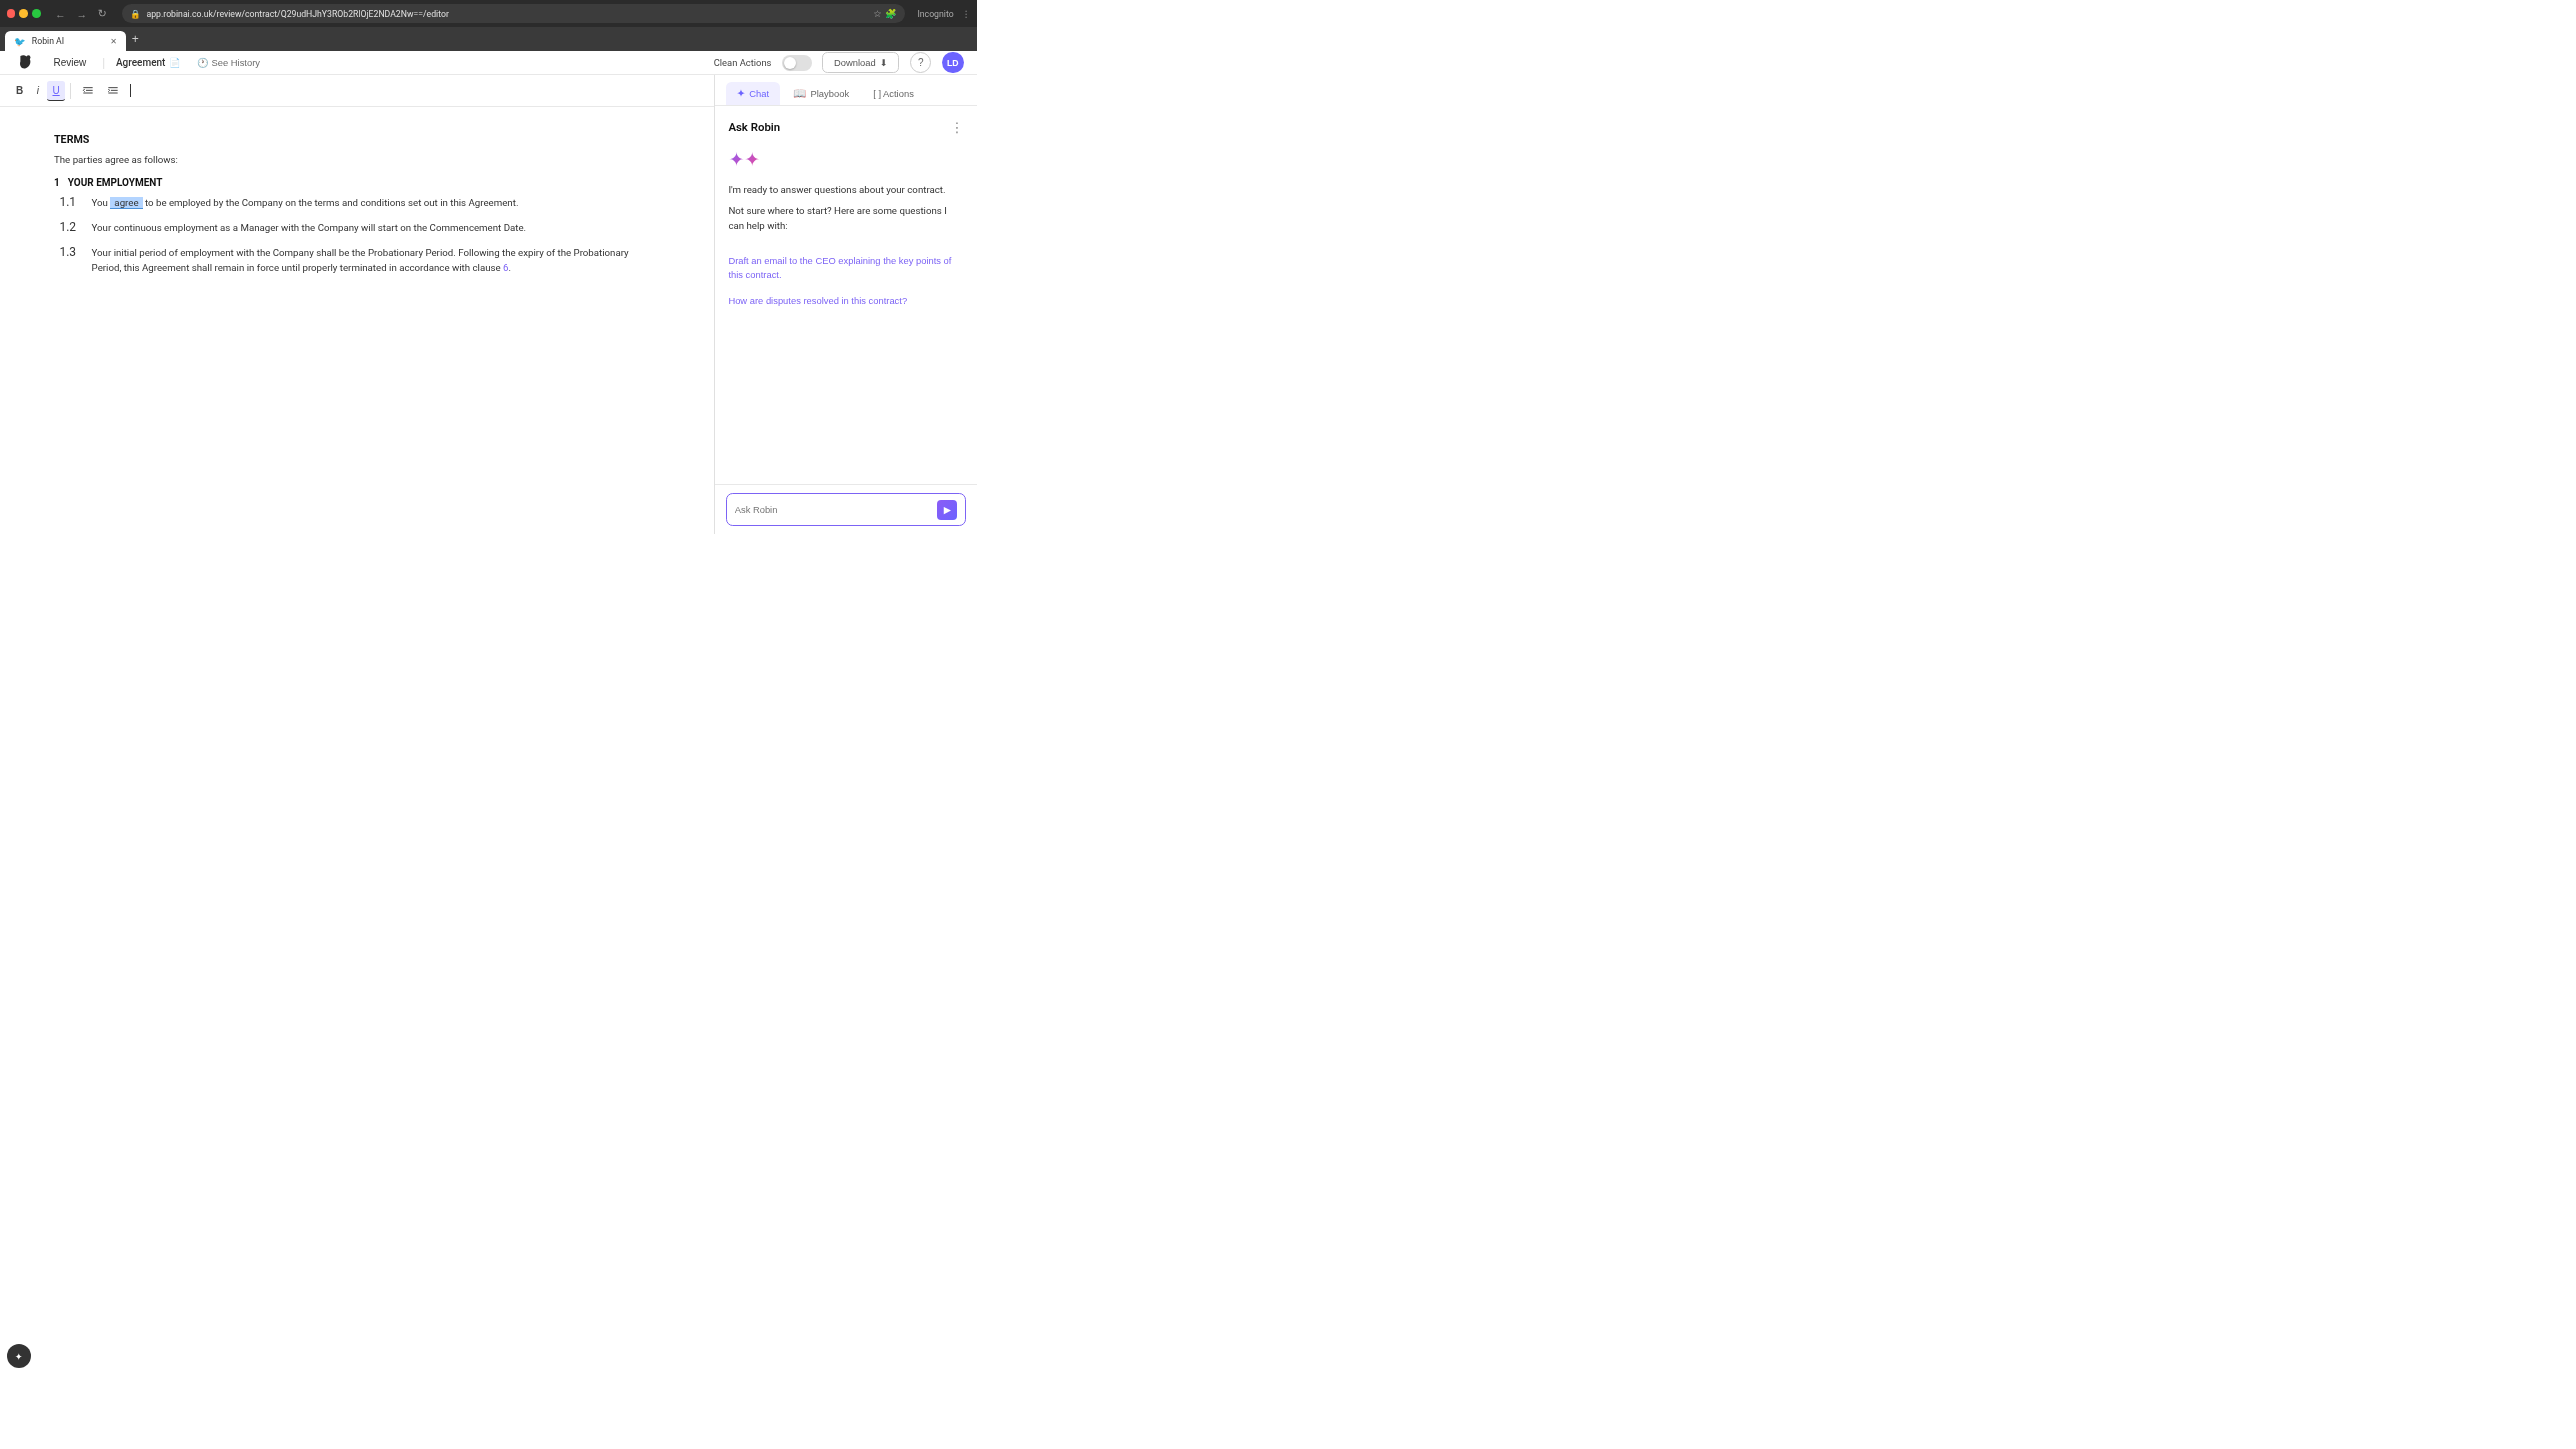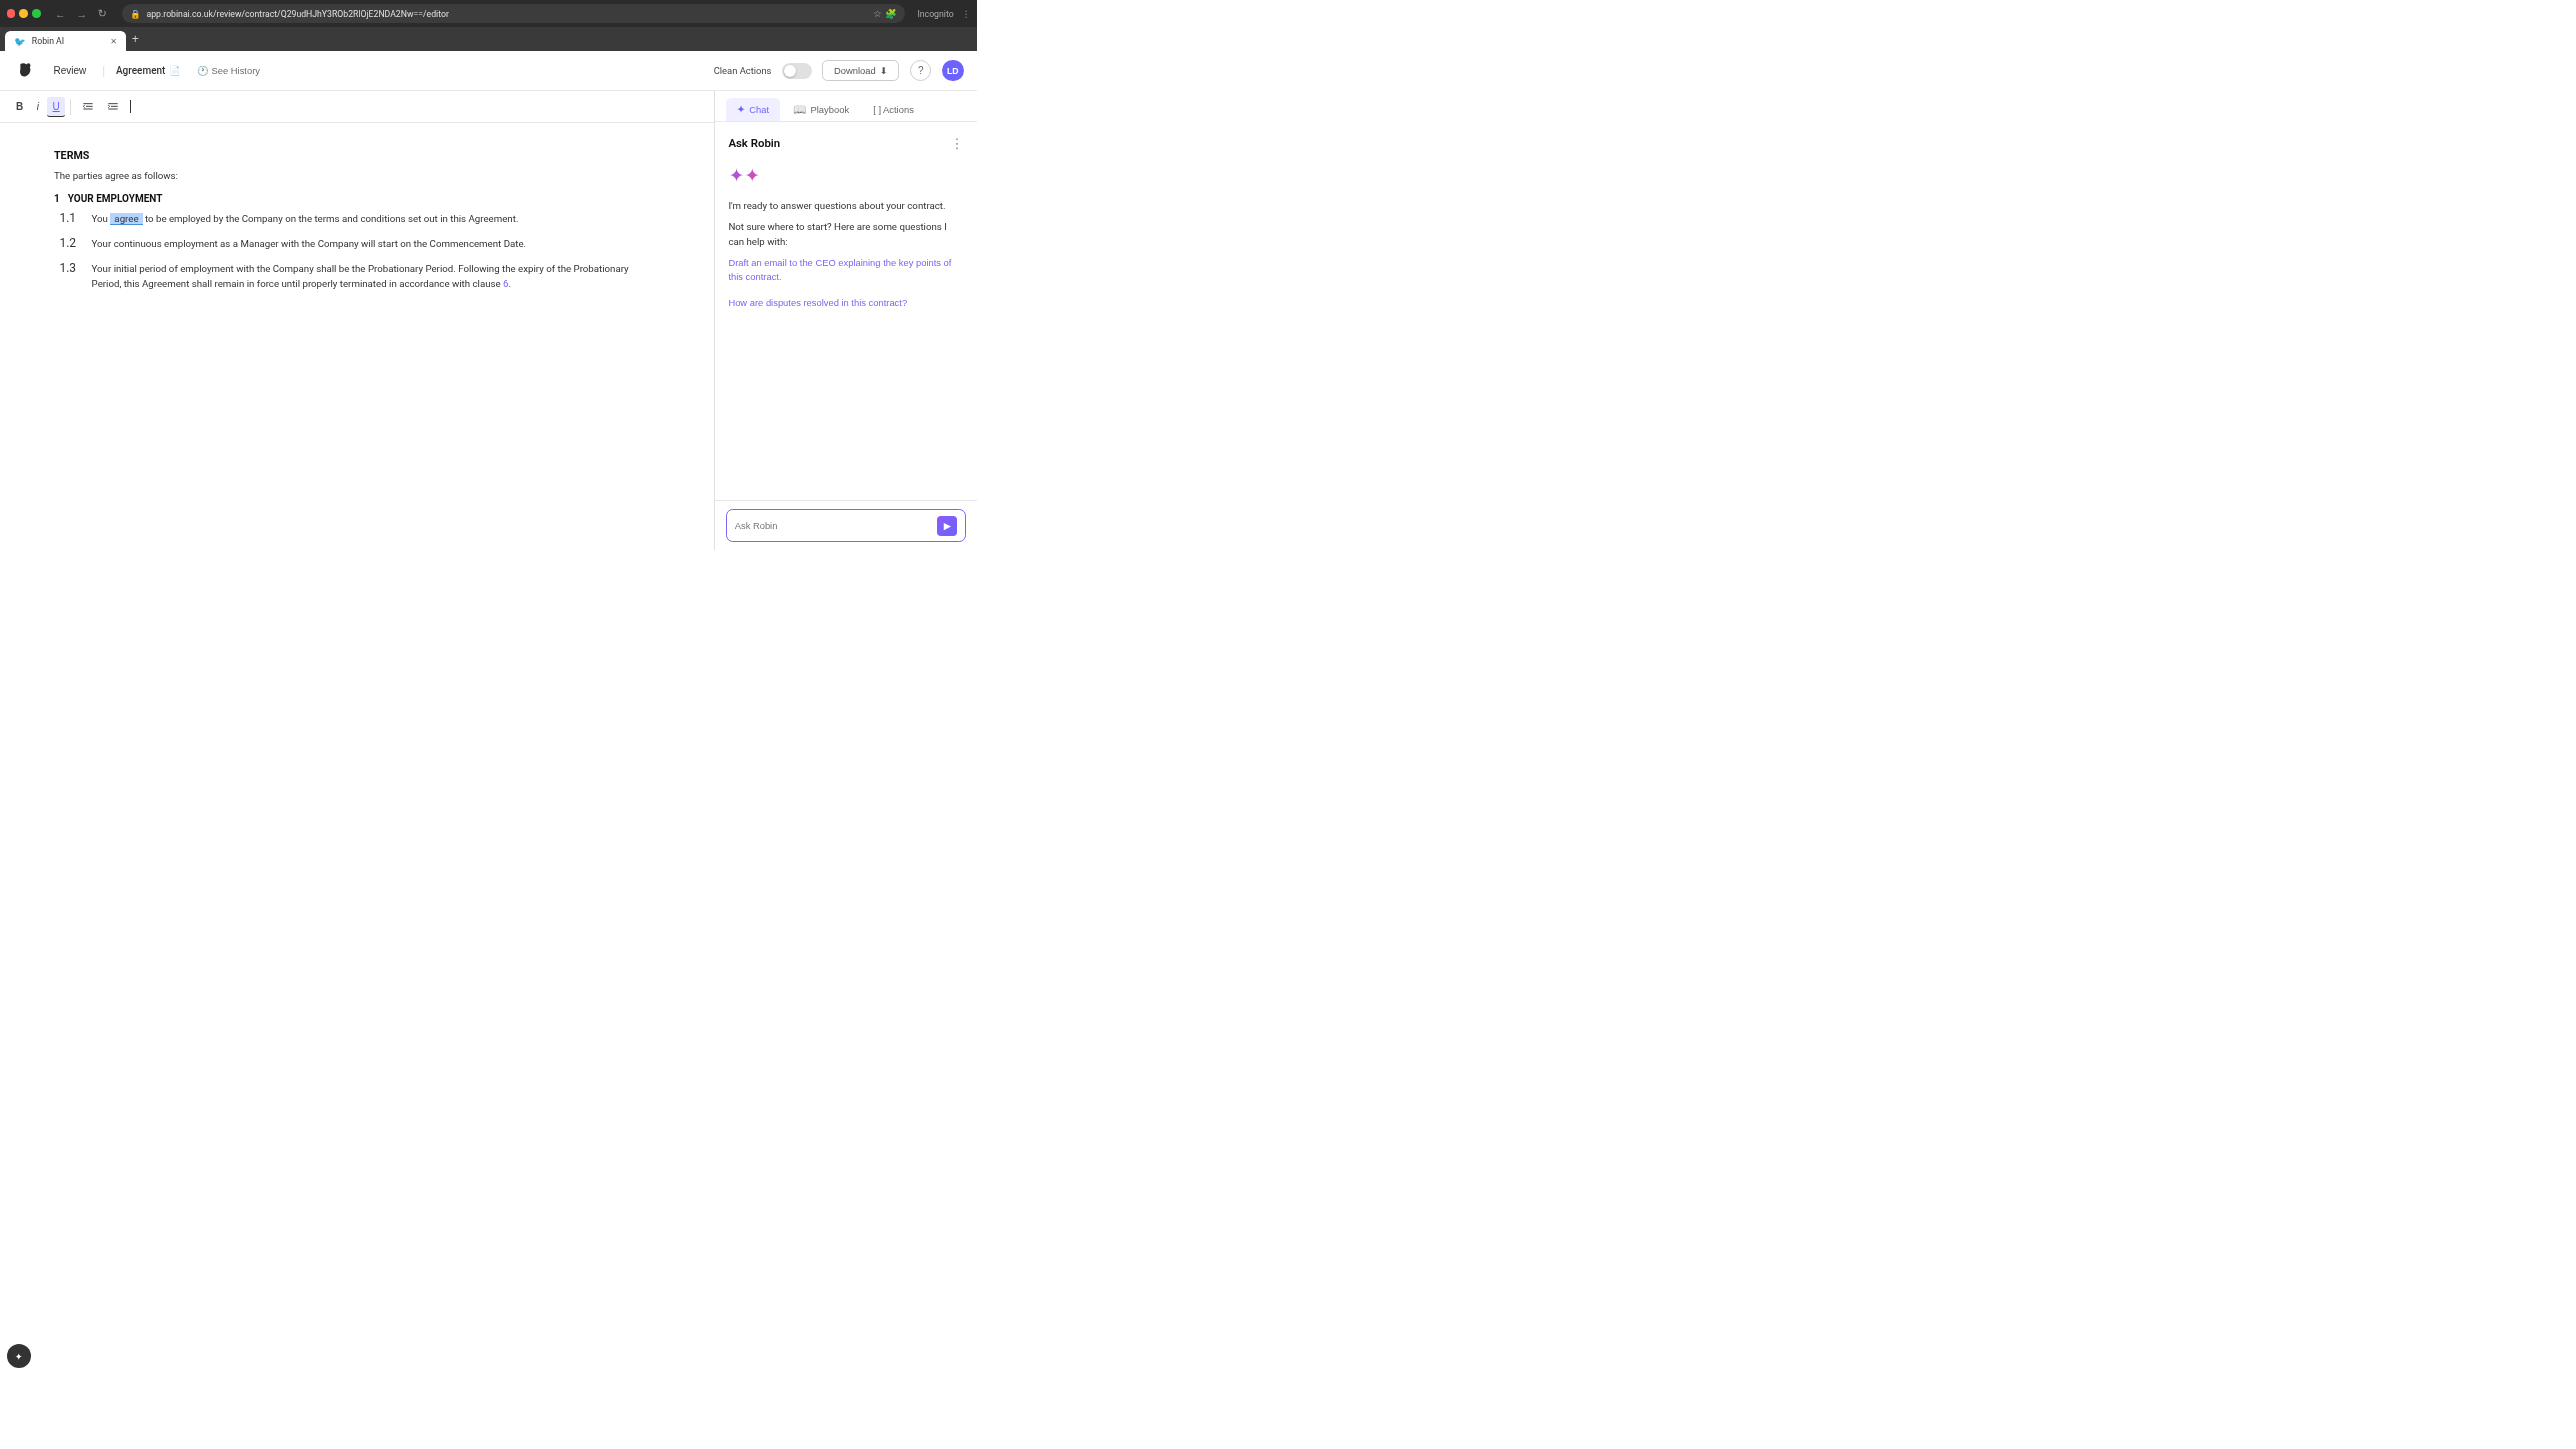--- a/index.html
+++ b/index.html
@@ -106,21 +106,21 @@
       border: none;
       color: #ccc;
       font-size: 12px;
       cursor: pointer;
       padding: 0 5.4px;
       align-self: center;
     }
 
     
     .app-header {
-      height: 40px;
+      height: 24px;
       background: #fff;
       border-bottom: 0.7px solid #e8e8e8;
       display: flex;
       align-items: center;
       padding: 0 13.4px;
       gap: 10.7px;
     }
     .logo {
       width: 24px;
       height: 24px;
@@ -413,21 +413,21 @@
     .robin-intro {
       font-size: 9.7px;
       color: #333;
       line-height: 1.6;
       margin-bottom: 5.4px;
     }
     .robin-intro-sub {
       font-size: 9.7px;
       color: #333;
       line-height: 1.6;
-      margin-bottom: 3px;
+      margin-bottom: 17px;
     }
 
     .suggested-link {
       display: block;
       color: #7c63f5;
       font-size: 9.4px;
       text-decoration: none;
       cursor: pointer;
       background: none;
       border: none;

